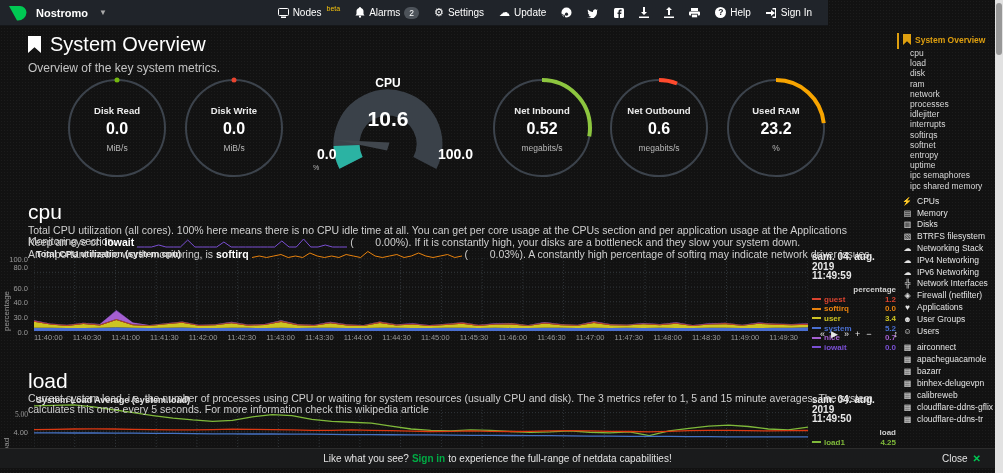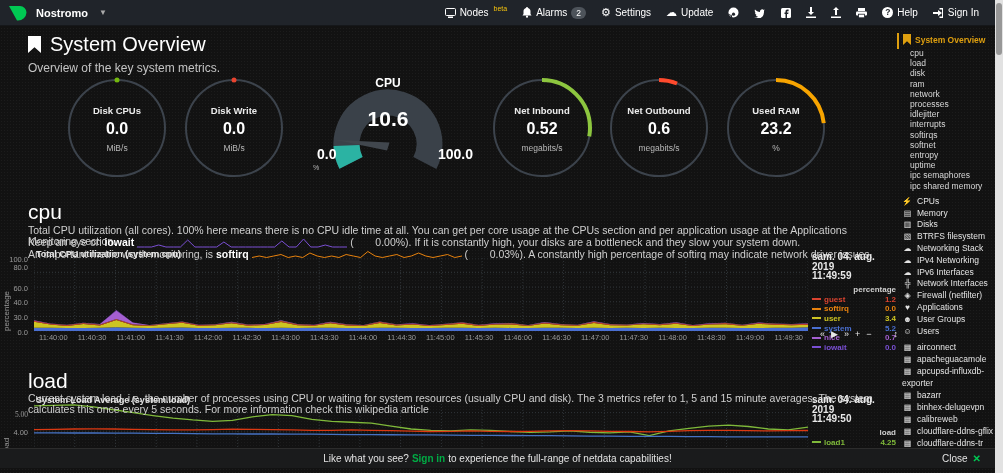--- a/index.html
+++ b/index.html
@@ -4,21 +4,21 @@
 <style>
   html,body{margin:0;padding:0}
   body{
     width:1003px;height:473px;position:relative;overflow:hidden;
     background-color:#121212;
     background-image:radial-gradient(rgba(255,255,255,.045) 1px, transparent 1px);
     background-size:3px 3px;
     font-family:"Liberation Sans", sans-serif;color:#ddd;
   }
   
-  .navbar{position:absolute;top:0;left:0;width:995px;height:25px;background:#20242a;
+  .navbar{position:absolute;top:0;left:0;width:828px;height:25px;background:#20242a;
     display:flex;align-items:center;z-index:6;border-bottom:1px solid #15171a}
   .brand{display:flex;align-items:center;gap:9px;padding-left:8px;cursor:pointer}
   .hostname{font-size:11px;font-weight:bold;color:#fff}
   .caret{font-size:8px;color:#aaa;margin-left:2px}
   .nav-right{margin-left:auto;display:flex;align-items:center;gap:15px;padding-right:16px;
     font-size:10px;color:#fff;white-space:nowrap}
   .nav-item{display:flex;align-items:center;gap:4px;cursor:pointer}
   .beta{color:#f4c20d;font-size:7px;vertical-align:super;transform:translateY(-4px);display:inline-block;margin-left:1px}
   .count-badge{background:#4d535a;border-radius:8px;padding:0 5px;font-size:8.5px;line-height:12px;color:#fff}
   .qmark{display:inline-block;width:11px;height:11px;border-radius:50%;background:#fff;color:#20242a;
@@ -52,21 +52,21 @@
   .spark{vertical-align:-2px;margin:0 3px}
   .pval{display:inline-block;width:42px;text-align:right}
   
   .chart-title{position:absolute;font-size:9px;font-weight:bold;color:#e3e3e3;z-index:2}
   .ylab{position:absolute;font-size:8px;color:#9a9a9a;writing-mode:vertical-rl;transform:rotate(180deg);
     display:flex;align-items:center;z-index:2}
   .yticks{position:absolute;left:0;width:30px;z-index:2}
   .yticks span{position:absolute;right:2px;font-size:7.5px;color:#9a9a9a}
   .plot{position:absolute;left:34px;z-index:1;cursor:crosshair}
   .xticks{position:absolute;left:34px;width:774px;display:flex;justify-content:space-between;z-index:2}
-  .xticks span{font-size:7.5px;color:#9a9a9a;width:40px;text-align:center}
+  .xticks span{font-size:7.5px;color:#9a9a9a;width:40px;}
   .legend{position:absolute;left:812px;width:84px;z-index:2}
   .ldate,.ltime{font-size:10px;font-weight:bold;color:#e8e8e8;line-height:9.5px}
   .lhead{text-align:right;font-size:8px;font-weight:bold;color:#cfcfcf;margin:4px 0 1px}
   .lrow{display:flex;align-items:center;height:9.6px;font-size:8px;font-weight:bold;cursor:pointer}
   .ldash{width:9px;height:2px;margin-right:3px;flex:none}
   .lval{margin-left:auto}
   .toolbox{position:absolute;left:820px;width:78px;display:flex;gap:6px;align-items:center;
     font-size:9px;color:#e8e8e8;z-index:2}
   .toolbox span{cursor:pointer}
   .tb-resize{margin-left:auto}
@@ -185,21 +185,21 @@
   <span class="page-title">System Overview</span>
 </div>
 <div class="subtitle">Overview of the key system metrics.</div>
 
 <div class="gauges">
   <div class="gauge">
     <svg width="104" height="104">
         <circle cx="52" cy="52" r="48" fill="none" stroke="#3c434c" stroke-width="2"></circle>
         <circle cx="52" cy="4" r="2.5" fill="#74b80e"></circle>
       </svg>
-    <div class="gt">Disk CPUs</div>
+    <div class="gt">Disk Read</div>
     <div class="gv">0.0</div>
     <div class="gu">MiB/s</div>
   </div>
   <div class="gauge">
     <svg width="104" height="104">
         <circle cx="52" cy="52" r="48" fill="none" stroke="#3c434c" stroke-width="2"></circle>
         <circle cx="52" cy="4" r="2.5" fill="#e8432e"></circle>
       </svg>
     <div class="gt">Disk Write</div>
     <div class="gv">0.0</div>
@@ -465,21 +465,21 @@
       <div class="sb-sec">
         <div class="sb-ico">☁</div>
         <div>Networking Stack</div>
       </div>
       <div class="sb-sec">
         <div class="sb-ico">☁</div>
         <div>IPv4 Networking</div>
       </div>
       <div class="sb-sec">
         <div class="sb-ico">☁</div>
-        <div>IPv6 Interfaces</div>
+        <div>IPv6 Networking</div>
       </div>
       <div class="sb-sec">
         <div class="sb-ico">╬</div>
         <div>Network Interfaces</div>
       </div>
       <div class="sb-sec">
         <div class="sb-ico">◈</div>
         <div>Firewall (netfilter)</div>
       </div>
       <div class="sb-sec">
@@ -490,21 +490,20 @@
         <div class="sb-ico">☻</div>
         <div>User Groups</div>
       </div>
       <div class="sb-sec">
         <div class="sb-ico">☺</div>
         <div>Users</div>
       </div>
       <div class="sb-gap"></div>
       <div class="sb-app"><span class="sb-ico">▦</span>airconnect</div>
       <div class="sb-app"><span class="sb-ico">▦</span>apacheguacamole</div>
-      <div class="sb-app"><span class="sb-ico">▦</span>apcupsd-influxdb-exporter</div>
       <div class="sb-app"><span class="sb-ico">▦</span>bazarr</div>
       <div class="sb-app"><span class="sb-ico">▦</span>binhex-delugevpn</div>
       <div class="sb-app"><span class="sb-ico">▦</span>calibreweb</div>
       <div class="sb-app"><span class="sb-ico">▦</span>cloudflare-ddns-gflix</div>
       <div class="sb-app"><span class="sb-ico">▦</span>cloudflare-ddns-tr</div>
     </div>
 </aside>
 
 <footer class="footer">
   <span>Like what you see?</span>

